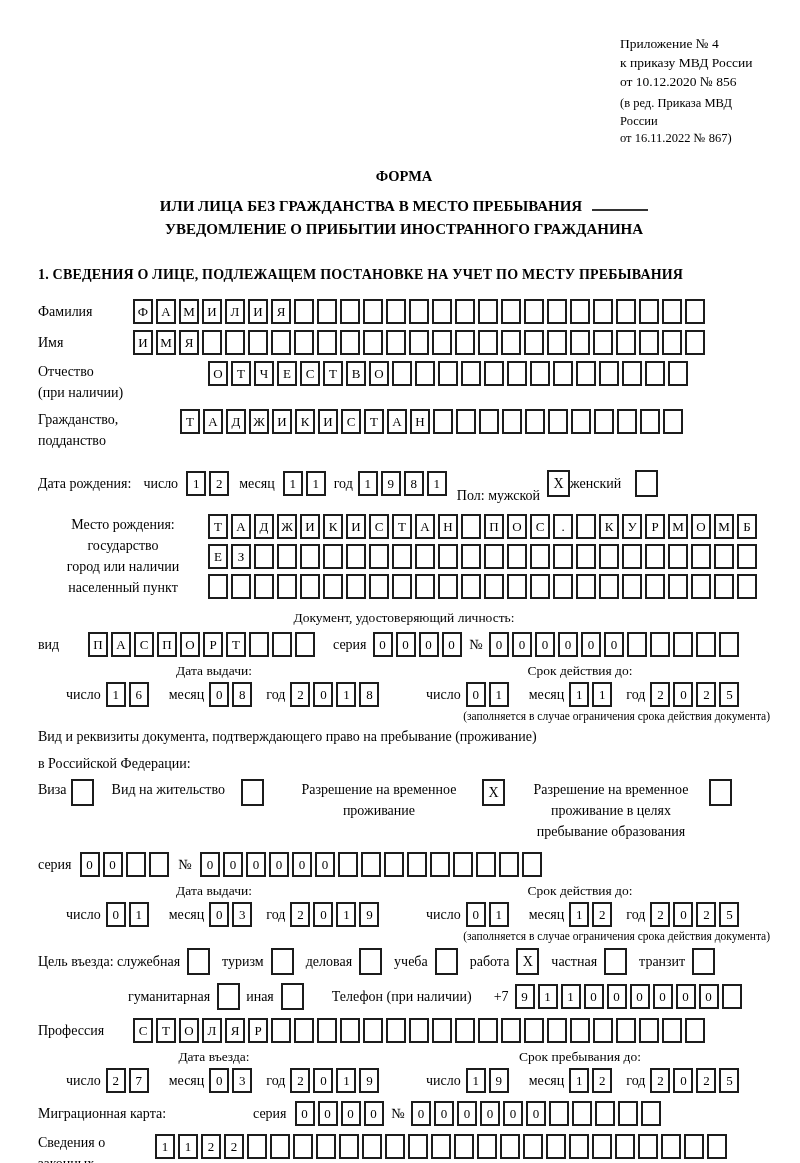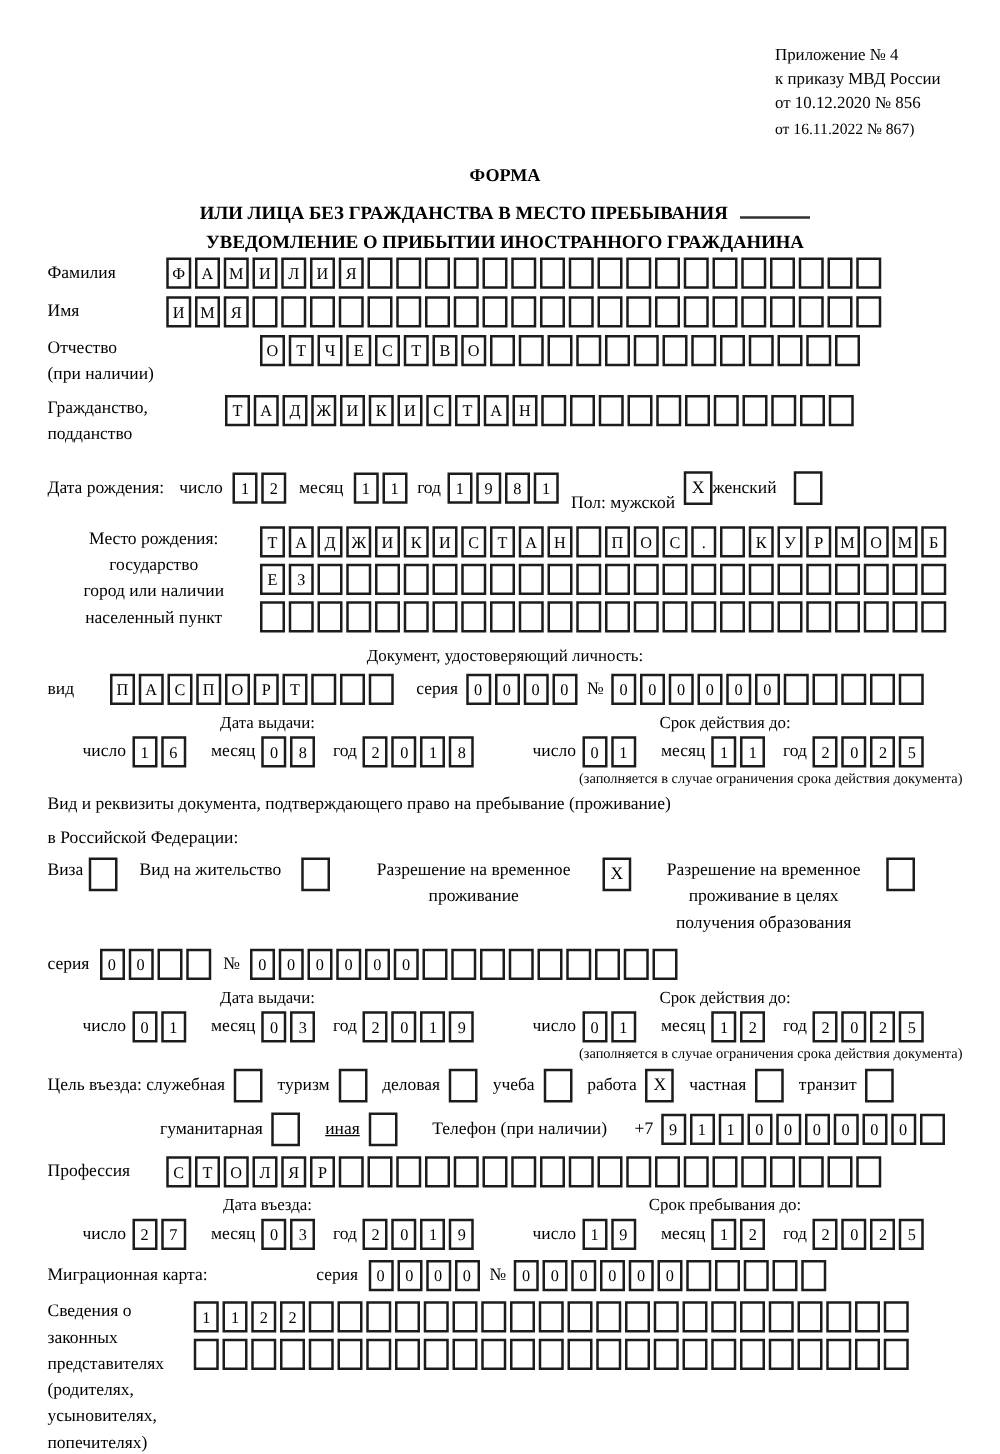--- a/index.html
+++ b/index.html
@@ -48,31 +48,33 @@
 </head>
 <body>
 
 <div class="page">
 
   <div class="hdr">
     <div>Приложение № 4</div>
     <div>к приказу МВД России</div>
     <div>от 10.12.2020 № 856</div>
     <div class="sub">
+      <div>(в ред. Приказа МВД России</div>
       <div>от 16.11.2022 № 867)</div>
     </div>
   </div>
 
   <div class="forma">ФОРМА</div>
 
   <div class="title">
     <div><span>ИЛИ ЛИЦА БЕЗ ГРАЖДАНСТВА В МЕСТО ПРЕБЫВАНИЯ</span><span class="uline"></span></div>
     <div>УВЕДОМЛЕНИЕ О ПРИБЫТИИ ИНОСТРАННОГО ГРАЖДАНИНА</div>
   </div>
 
+  <div class="sec">1. СВЕДЕНИЯ О ЛИЦЕ, ПОДЛЕЖАЩЕМ ПОСТАНОВКЕ НА УЧЕТ ПО МЕСТУ ПРЕБЫВАНИЯ</div>
 
   <div class="row">
     <div class="lbl w95">Фамилия</div>
     <div class="cells">
         <span class="cell">Ф</span>
         <span class="cell">А</span>
         <span class="cell">М</span>
         <span class="cell">И</span>
         <span class="cell">Л</span>
         <span class="cell">И</span>
@@ -412,21 +414,21 @@
     <span class="vtxt" style="margin-left:22px;width:186px;">
       <span>Разрешение на временное</span><br>
       <span>проживание</span>
     </span>
     <span class="cells cb" style="margin-left:10px;">
         <span class="cell">X</span>
       </span>
     <span class="vtxt" style="margin-left:18px;width:176px;">
       <span>Разрешение на временное</span><br>
       <span>проживание в целях</span><br>
-      <span>получения образования</span>
+      <span>пребывание образования</span>
     </span>
     <span class="cells cb" style="margin-left:10px;">
         <span class="cell"></span>
       </span>
   </div>
 
   <div class="row" style="margin-top:6px;">
     <span class="lbl" style="margin-right:8px;">серия</span>
     <span class="cells">
         <span class="cell">0</span>
@@ -533,21 +535,21 @@
     <span class="cells cb cbgap">
         <span class="cell"></span>
       </span>
   </div>
 
   <div class="row" style="margin-top:8px;">
     <span class="lbl" style="margin-left:90px;">гуманитарная</span>
     <span class="cells cb cbgap">
         <span class="cell"></span>
       </span>
-    <span class="lbl" style="margin-left:20px;text-decoration:underline;">иная</span>
+    <span class="lbl" style="margin-left:6px;">иная</span>
     <span class="cells cb cbgap">
         <span class="cell"></span>
       </span>
     <span class="lbl" style="margin-left:28px;">Телефон (при наличии)</span>
     <span class="lbl" style="margin-left:22px;margin-right:6px;">+7</span>
     <span class="cells">
         <span class="cell">9</span>
         <span class="cell">1</span>
         <span class="cell">1</span>
         <span class="cell">0</span>

